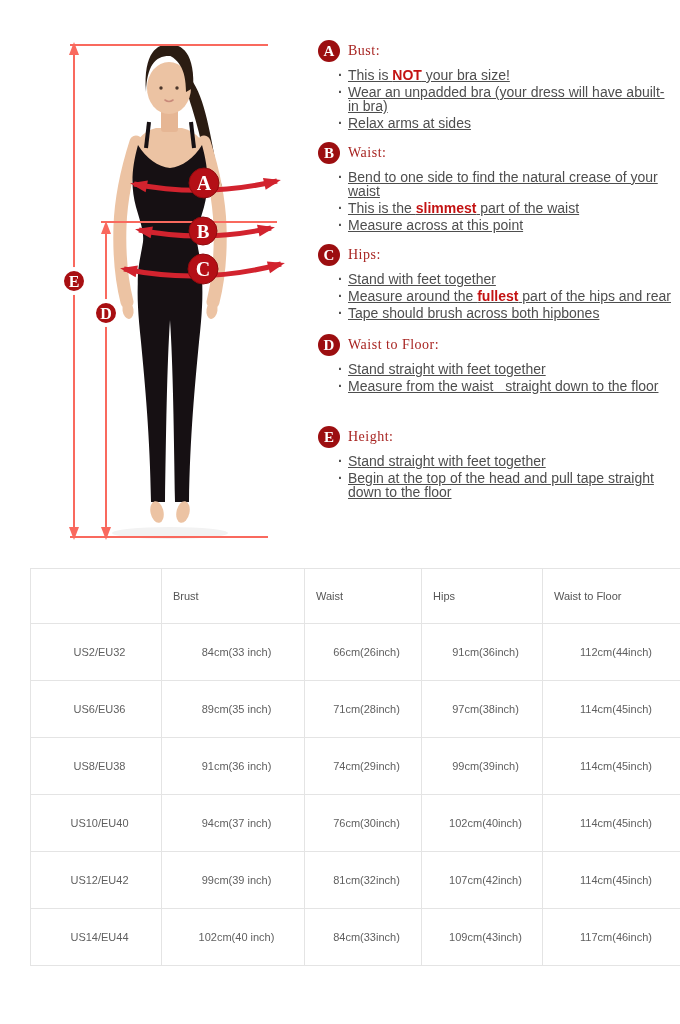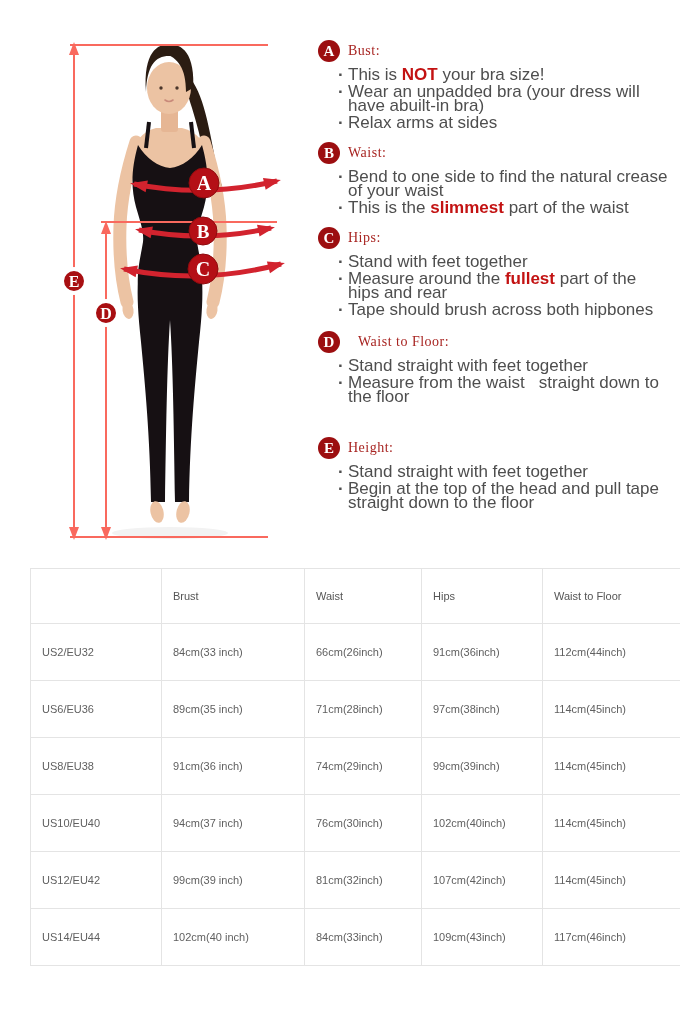--- a/index.html
+++ b/index.html
@@ -17,40 +17,40 @@
   .sec-head{display:flex;align-items:center;margin-bottom:6px;}
   .badge{
     width:22px;height:22px;border-radius:50%;background:#9c0e10;color:#fff;
     font-family:"Liberation Serif", serif;font-weight:bold;font-size:15px;
     display:inline-flex;align-items:center;justify-content:center;flex:0 0 22px;
   }
   .sec-title{
     font-family:"Liberation Serif", serif;font-size:14px;color:#a82522;
     margin-left:8px;letter-spacing:.5px;
   }
-  .sec-3 .sec-title{margin-left:18px;}
+  .sec-3 .sec-title{margin-left:8px;}
   .bullets{list-style:none;margin:0;padding:0 0 0 20px;}
   .bullets li{
-    position:relative;padding-left:10px;font-size:17px;line-height:14px;
-    color:#4e4e4e;margin-bottom:3px;
+    position:relative;padding-left:10px;font-size:14px;line-height:14px;
+    color:#4e4e4e;margin-bottom:3px;text-decoration:underline;
   }
   .bullets li::before{content:"\00b7";position:absolute;left:0;top:0;font-weight:bold;color:#4e4e4e;}
   .em{color:#c31212;font-weight:bold;}
   
   .size-table{
     position:absolute;left:22px;top:568px;width:652px;
     border-collapse:collapse;table-layout:fixed;
     font-size:11px;color:#5f5f5f;margin-left:8px;
   }
   .size-table th,.size-table td{
     border:1px solid #e4e4e4;text-align:left;font-weight:normal;
     padding:0 4px 0 11px;vertical-align:middle;background:#fff;
   }
   .size-table th{height:54px;color:#555;}
-  .size-table td{height:56px;}
+  .size-table td{height:56px;text-align:center;}
 </style>
 </head>
 <body>
 
 <div class="canvas">
 
   <div class="figure-panel">
     <svg width="320" height="560" viewBox="0 0 320 560">
 
       <g>
@@ -151,20 +151,21 @@
         </ul>
       </div>
       <div class="sec sec-1">
         <div class="sec-head">
           <span class="badge">B</span>
           <span class="sec-title">Waist:</span>
         </div>
         <ul class="bullets">
           <li><span>Bend to one side to find the natural crease of your waist</span></li>
           <li><span>This is the </span><span class="em">slimmest</span><span> part of the waist</span></li>
+          <li><span>Measure across at this point</span></li>
         </ul>
       </div>
       <div class="sec sec-2">
         <div class="sec-head">
           <span class="badge">C</span>
           <span class="sec-title">Hips:</span>
         </div>
         <ul class="bullets">
           <li><span>Stand with feet together</span></li>
           <li><span>Measure around the </span><span class="em">fullest</span><span> part of the hips and rear</span></li>

